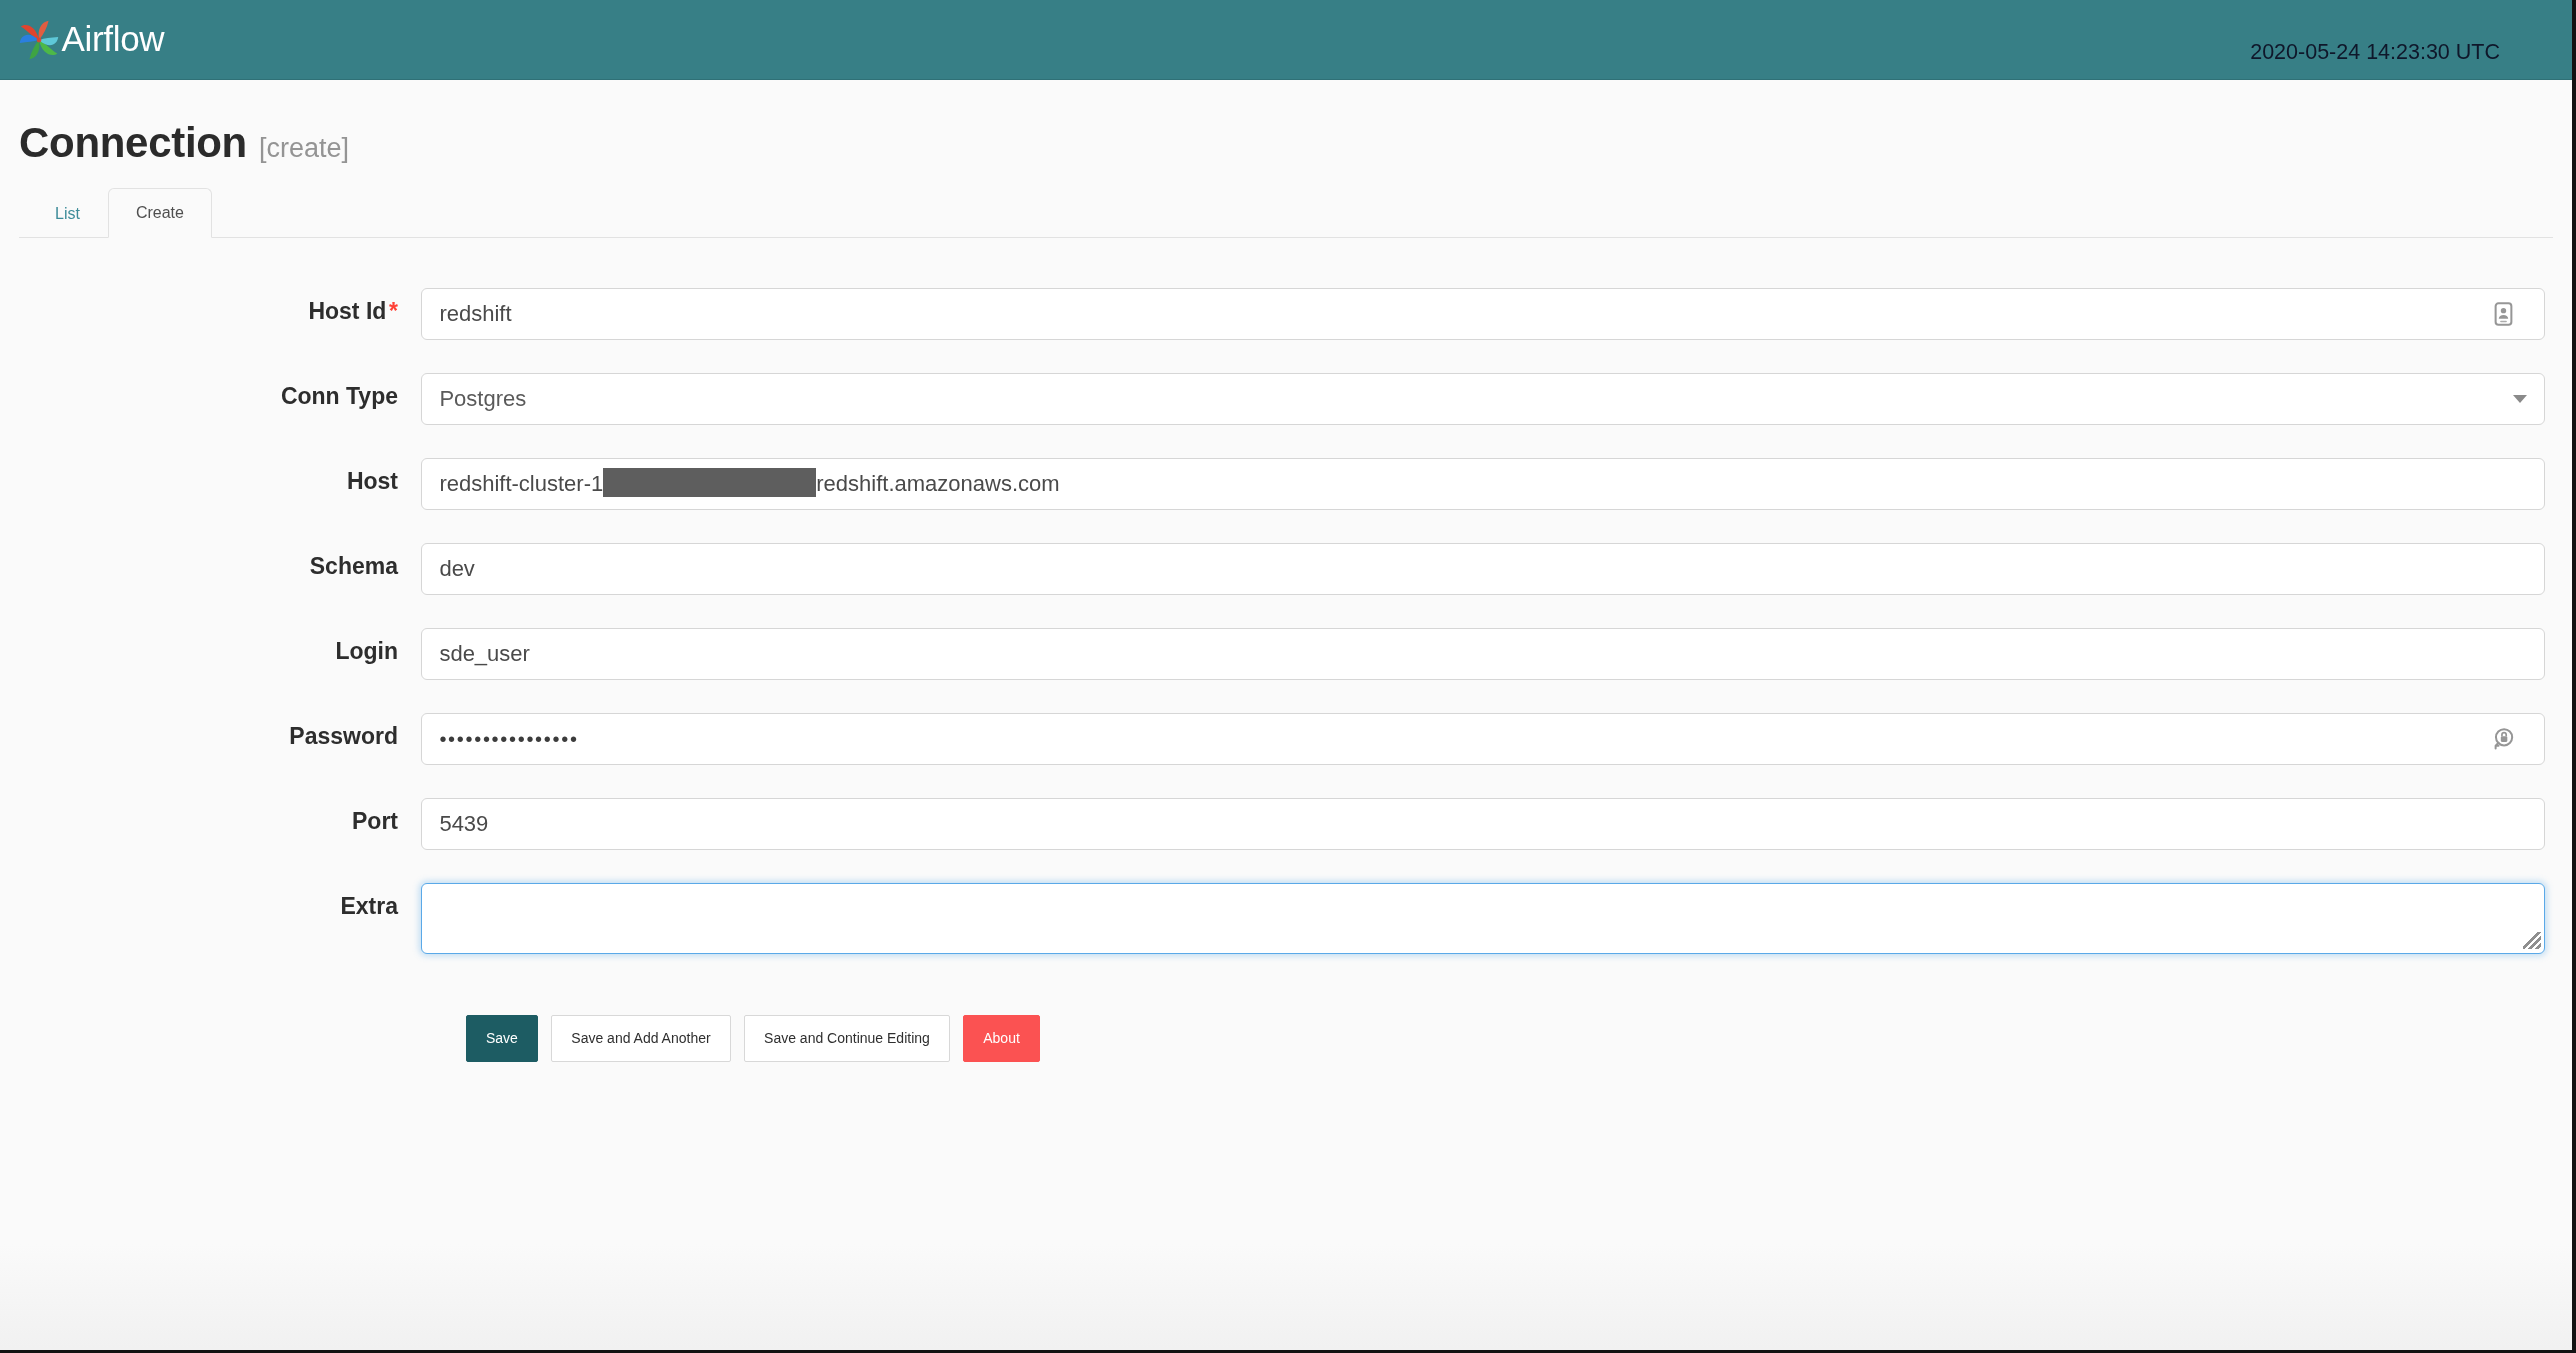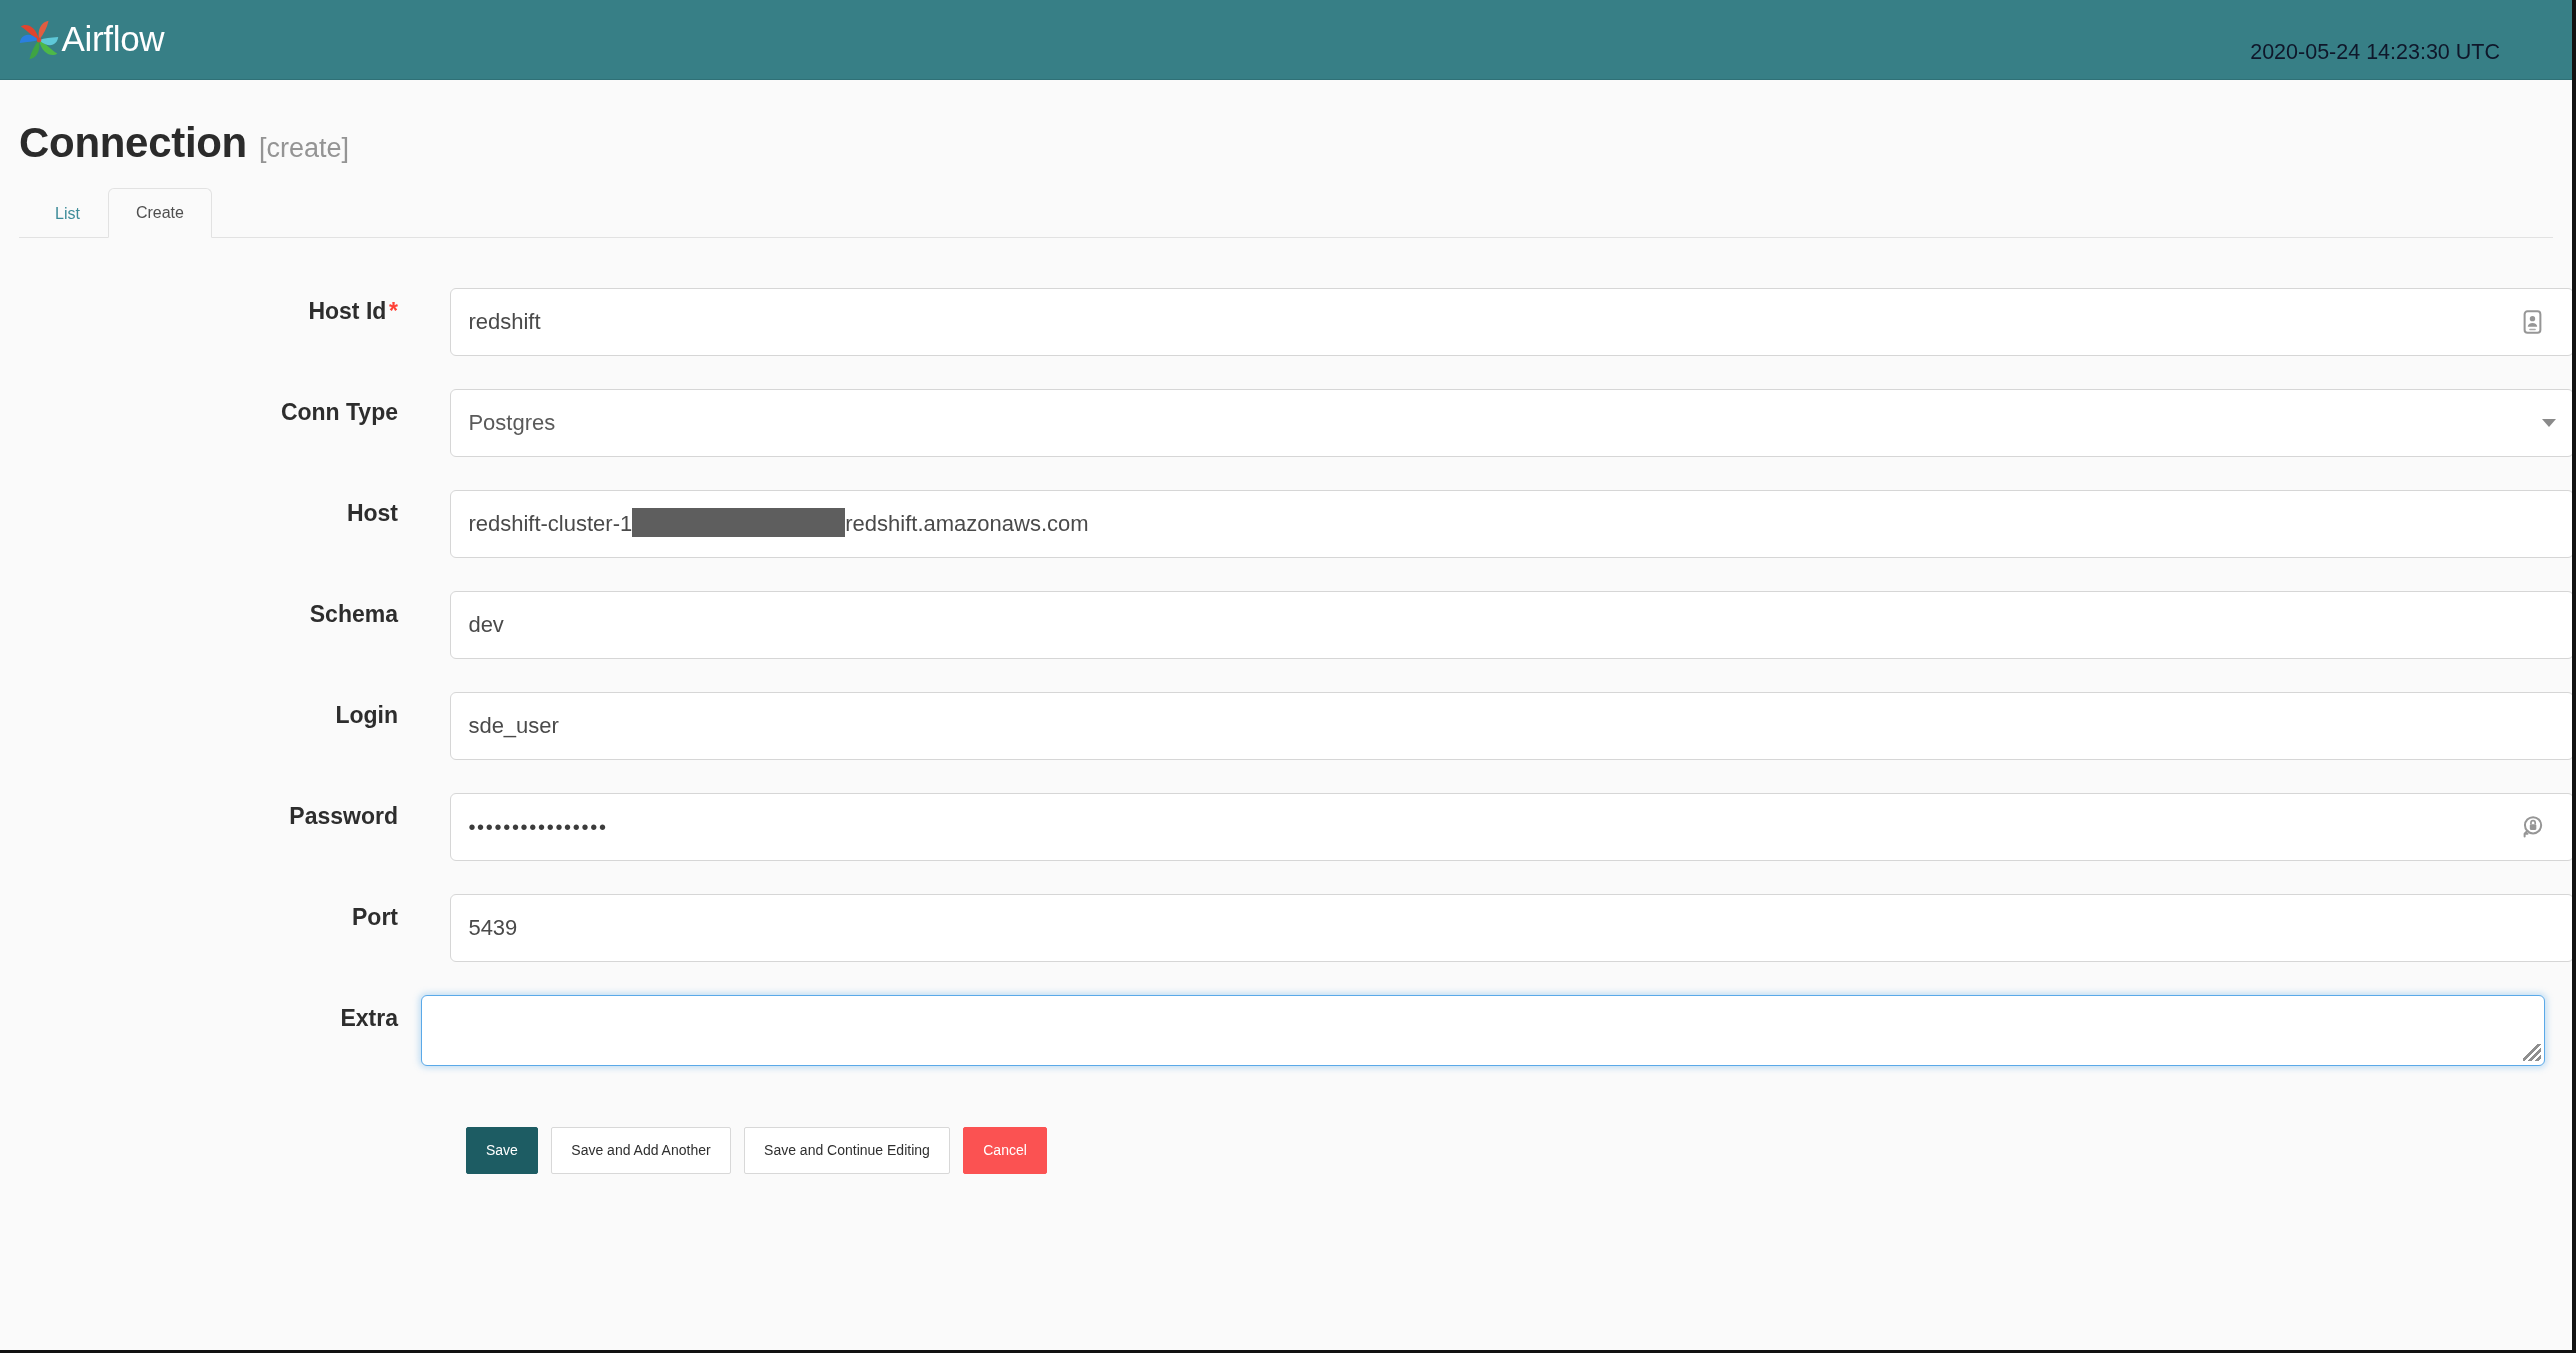--- a/index.html
+++ b/index.html
@@ -182,31 +182,30 @@
   .form-control-wrap {
     flex: 1 1 auto;
     padding-right: 8px;
     position: relative;
   }
 
   .inp {
     display: flex;
     align-items: center;
     width: 100%;
-    height: 68px;
+    height: 52px;
     background: #ffffff;
     border: 1.3px solid #d6d6d6;
     border-radius: 6px;
     padding: 0 17.4px;
     font-size: 22px;
     color: #4a4a4a;
     font-family: "Liberation Sans", sans-serif;
     position: relative;
     overflow: hidden;
-    margin-left: 29px;
   }
   .inp .val { white-space: nowrap; }
 
   .inp.select .val { color: #5a5a5a; }
   .select-caret {
     position: absolute;
     right: 17.4px;
     top: 50%;
     transform: translateY(-50%);
     width: 0; height: 0;
@@ -441,21 +440,21 @@
           <div class="txtarea">
             <span class="resize-grip"></span>
           </div>
         </div>
       </div>
 
       <div class="btn-row">
         <button type="button" class="btn btn-primary">Save</button>
         <button type="button" class="btn btn-default">Save and Add Another</button>
         <button type="button" class="btn btn-default">Save and Continue Editing</button>
-        <button type="button" class="btn btn-danger">Cancel</button>
+        <button type="button" class="btn btn-danger">About</button>
       </div>
 
     </form>
   </div>
 
   <div class="footer-fill"></div>
 </div>
 
 
 </body></html>

